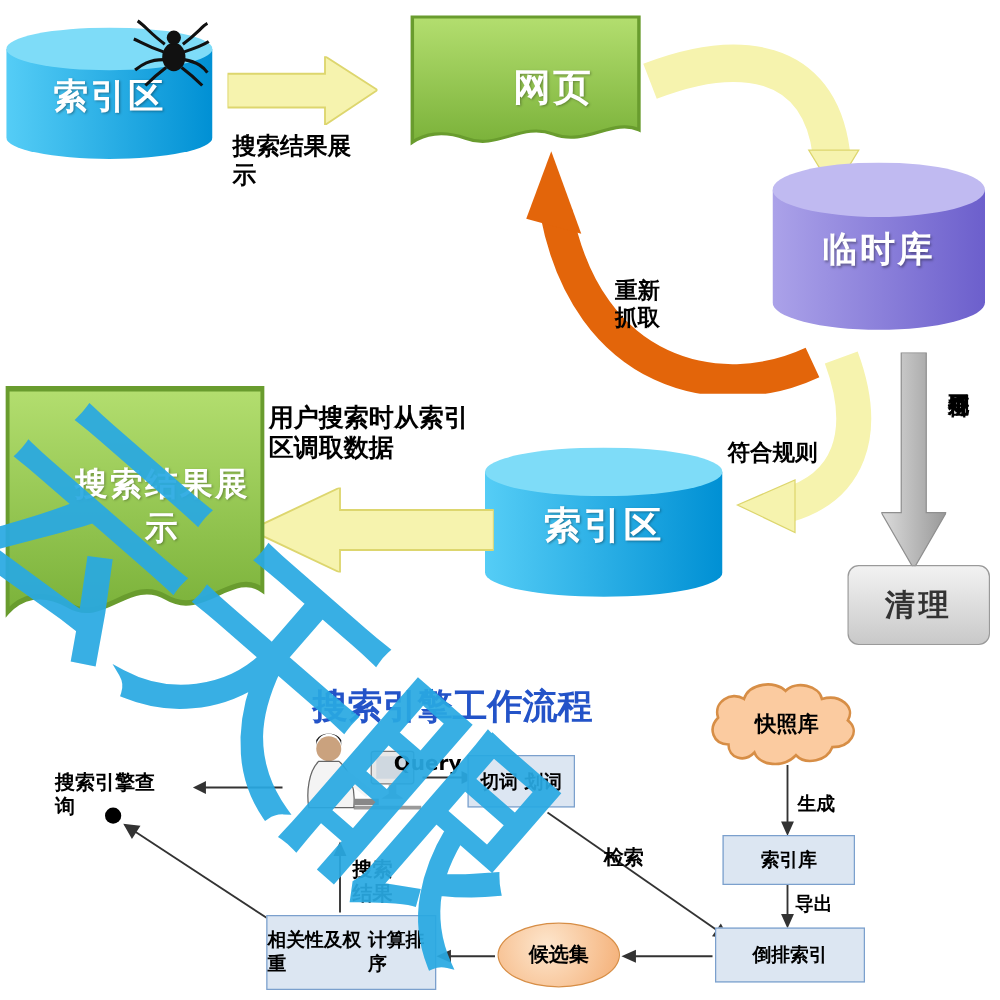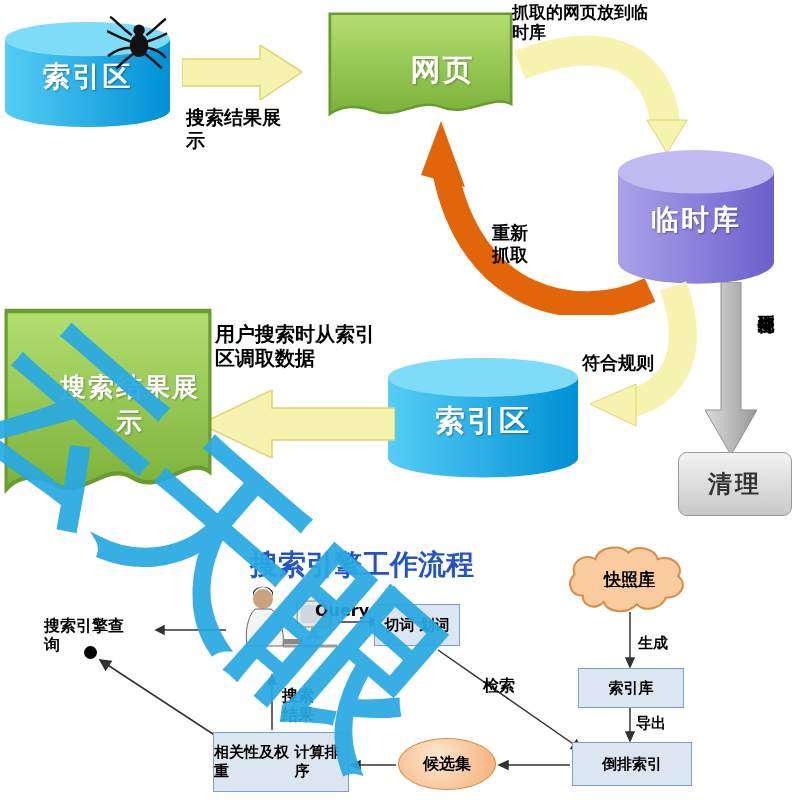--- a/index.html
+++ b/index.html
@@ -1,18 +1,18 @@
 <!DOCTYPE html>
 <html><head>
 <meta charset="utf-8">
 <style>
   html,body{margin:0;padding:0;background:#fff;}
   .stage{position:relative;width:800px;height:800px;background:#ffffff;overflow:hidden;
          font-family:"DejaVu Sans","Liberation Sans",sans-serif;}
-  .abs{position:absolute;text-decoration:underline;}
+  .abs{position:absolute;}
   .node svg{position:absolute;left:0;top:0;width:100%;height:100%;}
   .cyl-label{position:absolute;left:0;right:0;top:50%;transform:translateY(-50%);
              text-align:center;color:#fff;font-weight:bold;
              text-shadow:1px 1px 2px rgba(0,0,0,.35);letter-spacing:2px;}
   .page-label{position:absolute;left:0;right:0;text-align:center;color:#fff;font-weight:bold;
               text-shadow:1px 1px 2px rgba(0,0,0,.3);letter-spacing:2px;padding-left:44px;}
   .blk{position:absolute;color:#000;font-weight:bold;line-height:1.2;}
   .box-blue{position:absolute;background:#dce6f2;border:1px solid #7ba0cd;display:flex;
             align-items:center;justify-content:center;font-weight:bold;color:#000;}
   .clean-box{position:absolute;border-radius:9px;border:1px solid #9a9a9a;
@@ -95,32 +95,31 @@
 
   
   <div class="abs node z10" style="left:328px;top:12px;width:185px;height:115px">
     <svg viewBox="0 0 100 70" preserveAspectRatio="none">
       <path d="M1,1 L99,1 L99,56 C88,50 76,64 62,58 C48,52 38,66 24,60 C14,56 6,58 1,62 Z" fill="url(#gradGreen)" stroke="#699c2e" stroke-width="1.5"></path>
     </svg>
     <div class="page-label" style="top:38px;font-size:30px">网页</div>
   </div>
 
   
-  <div class="blk z25" style="left:512px;top:2px;width:140px;font-size:17px">抓取的网页放到临时库</div>
 
   
   <div class="abs node z10" style="left:505px;top:30px;width:195px;height:125px">
     <svg viewBox="0 0 195 125" preserveAspectRatio="none">
       <path d="M15,35 C85,8 150,15 160,92" fill="none" stroke="#f6f3ae" stroke-width="30"></path>
       <polygon points="142,90 182,90 162,123" fill="#f6f3ae" stroke="#ddd66e" stroke-width="1"></polygon>
     </svg>
   </div>
 
   
-  <div class="abs node z10" style="left:618px;top:150px;width:156px;height:140px">
+  <div class="abs node z10" style="left:618px;top:130px;width:170px;height:140px">
     <svg viewBox="0 0 100 90" preserveAspectRatio="none">
       <path d="M0,14 L0,72 A50,14 0 0 0 100,72 L100,14 Z" fill="url(#gradPurple)"></path>
       <ellipse cx="50" cy="14" rx="50" ry="14" fill="#c0baf1"></ellipse>
     </svg>
     <div class="cyl-label" style="font-size:28px">临时库</div>
   </div>
 
   
   <div class="abs node z10" style="left:415px;top:95px;width:265px;height:220px">
     <svg viewBox="0 0 265 220" preserveAspectRatio="none">

